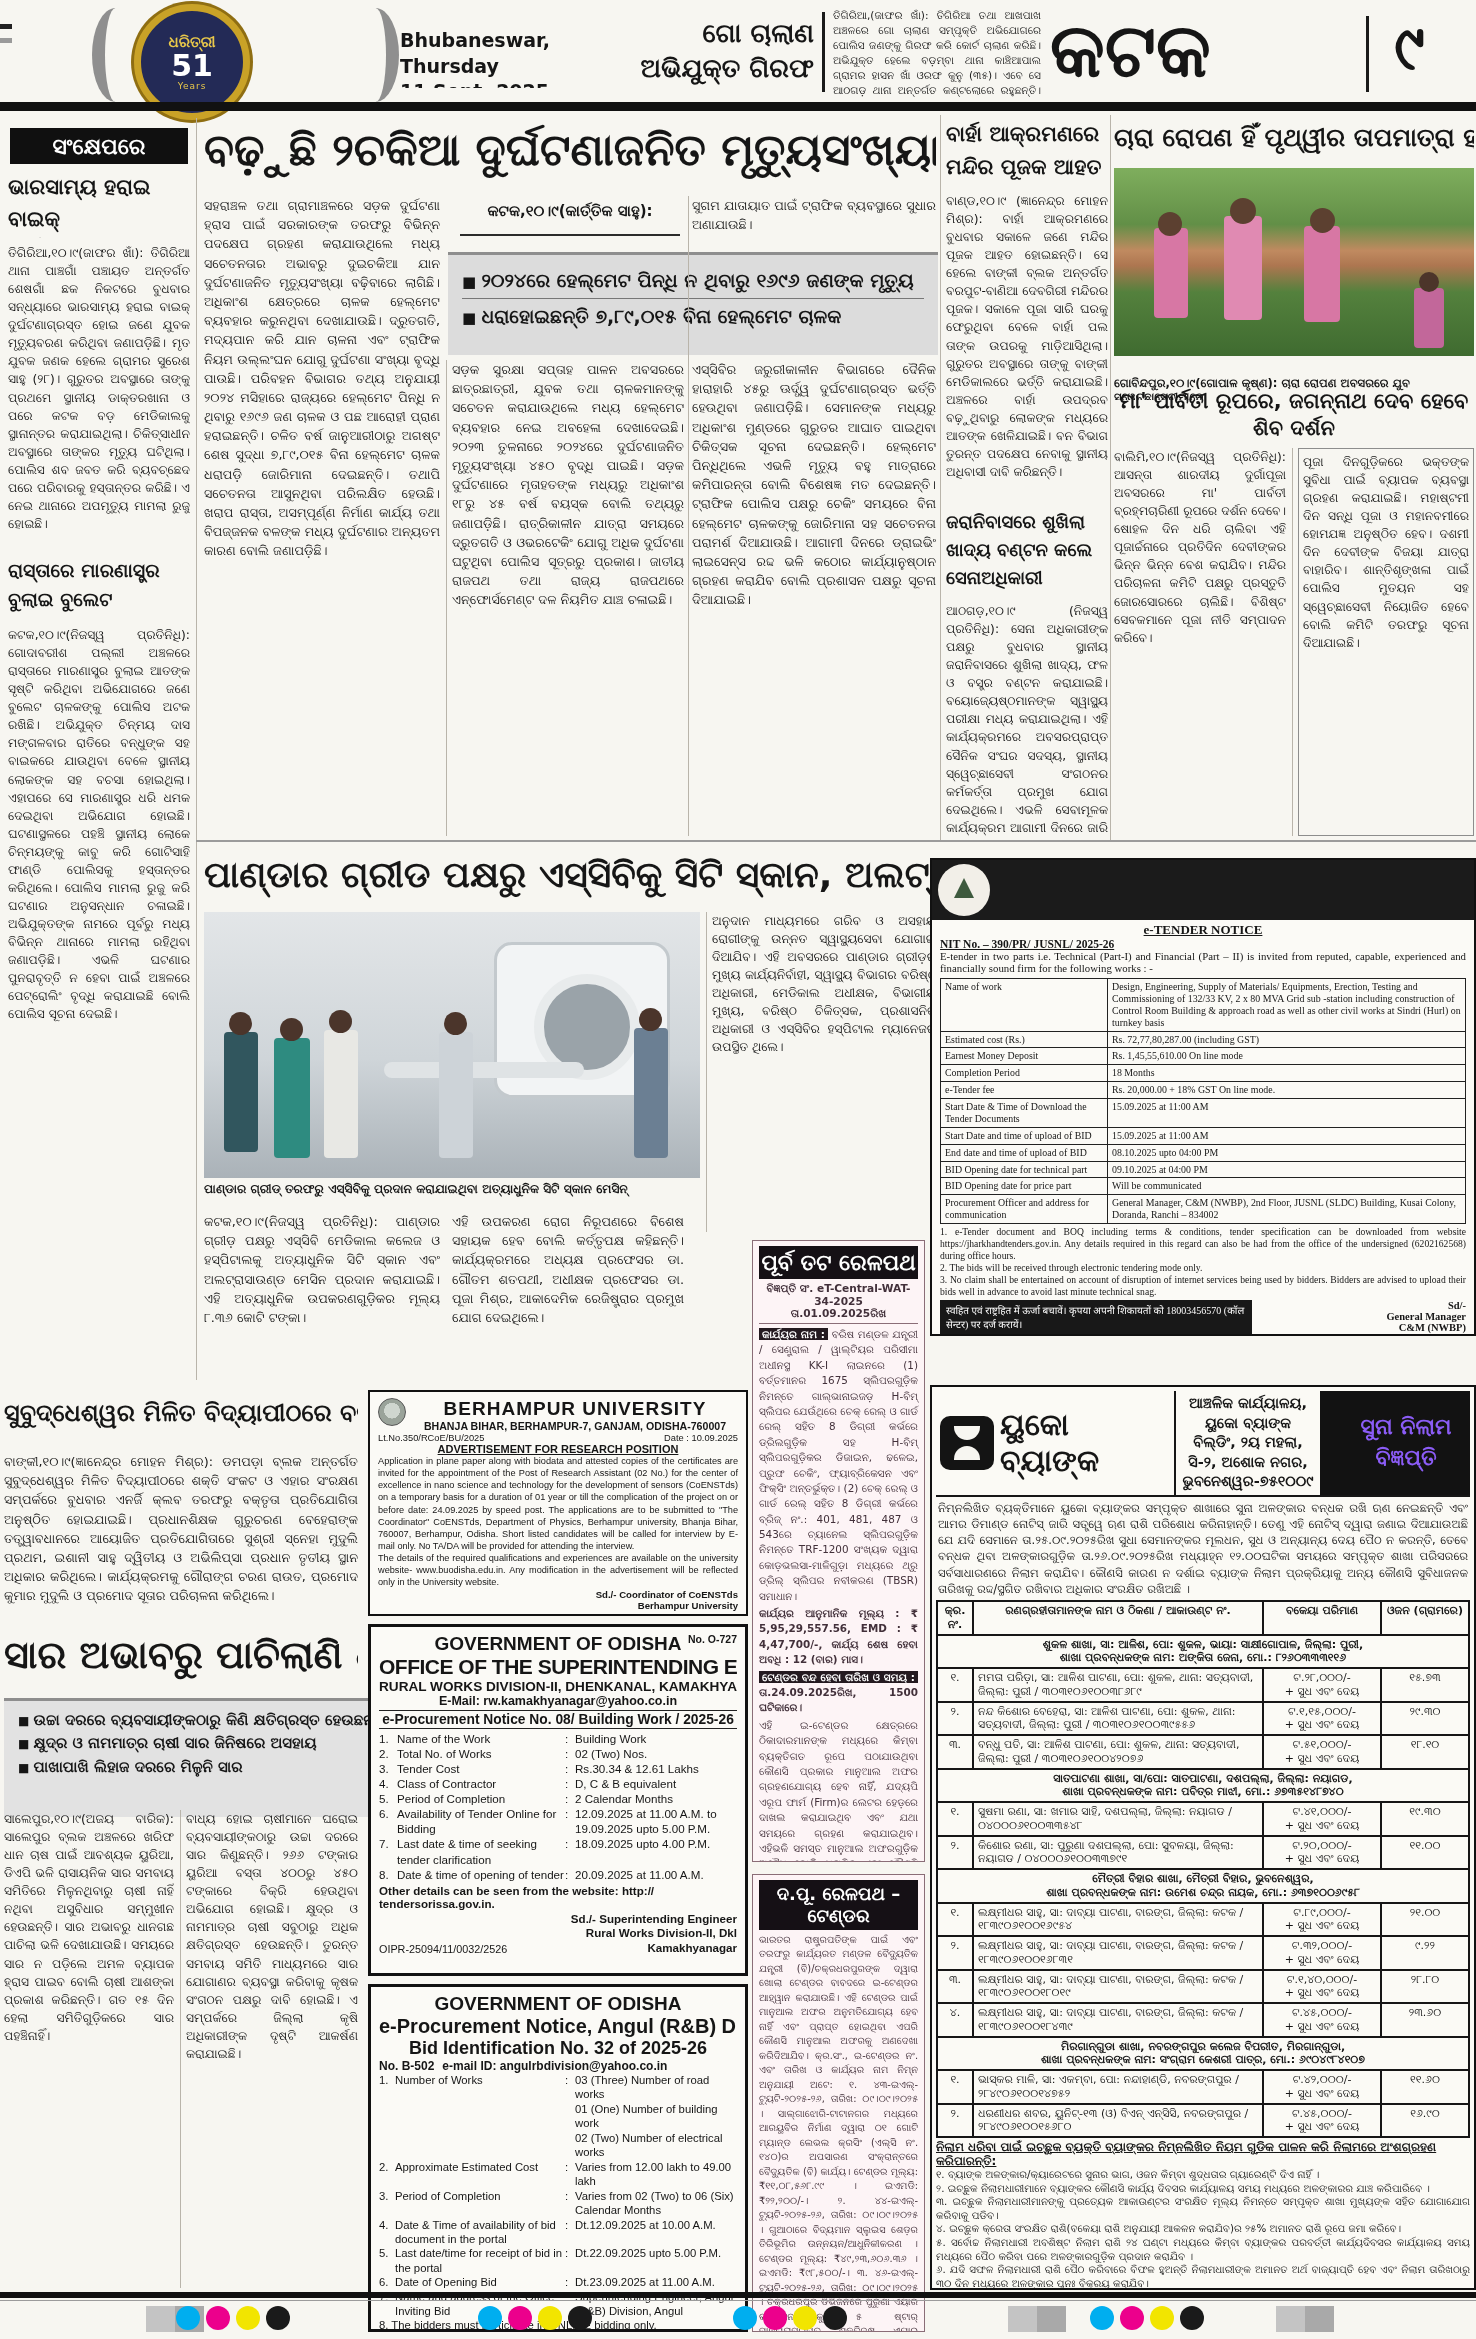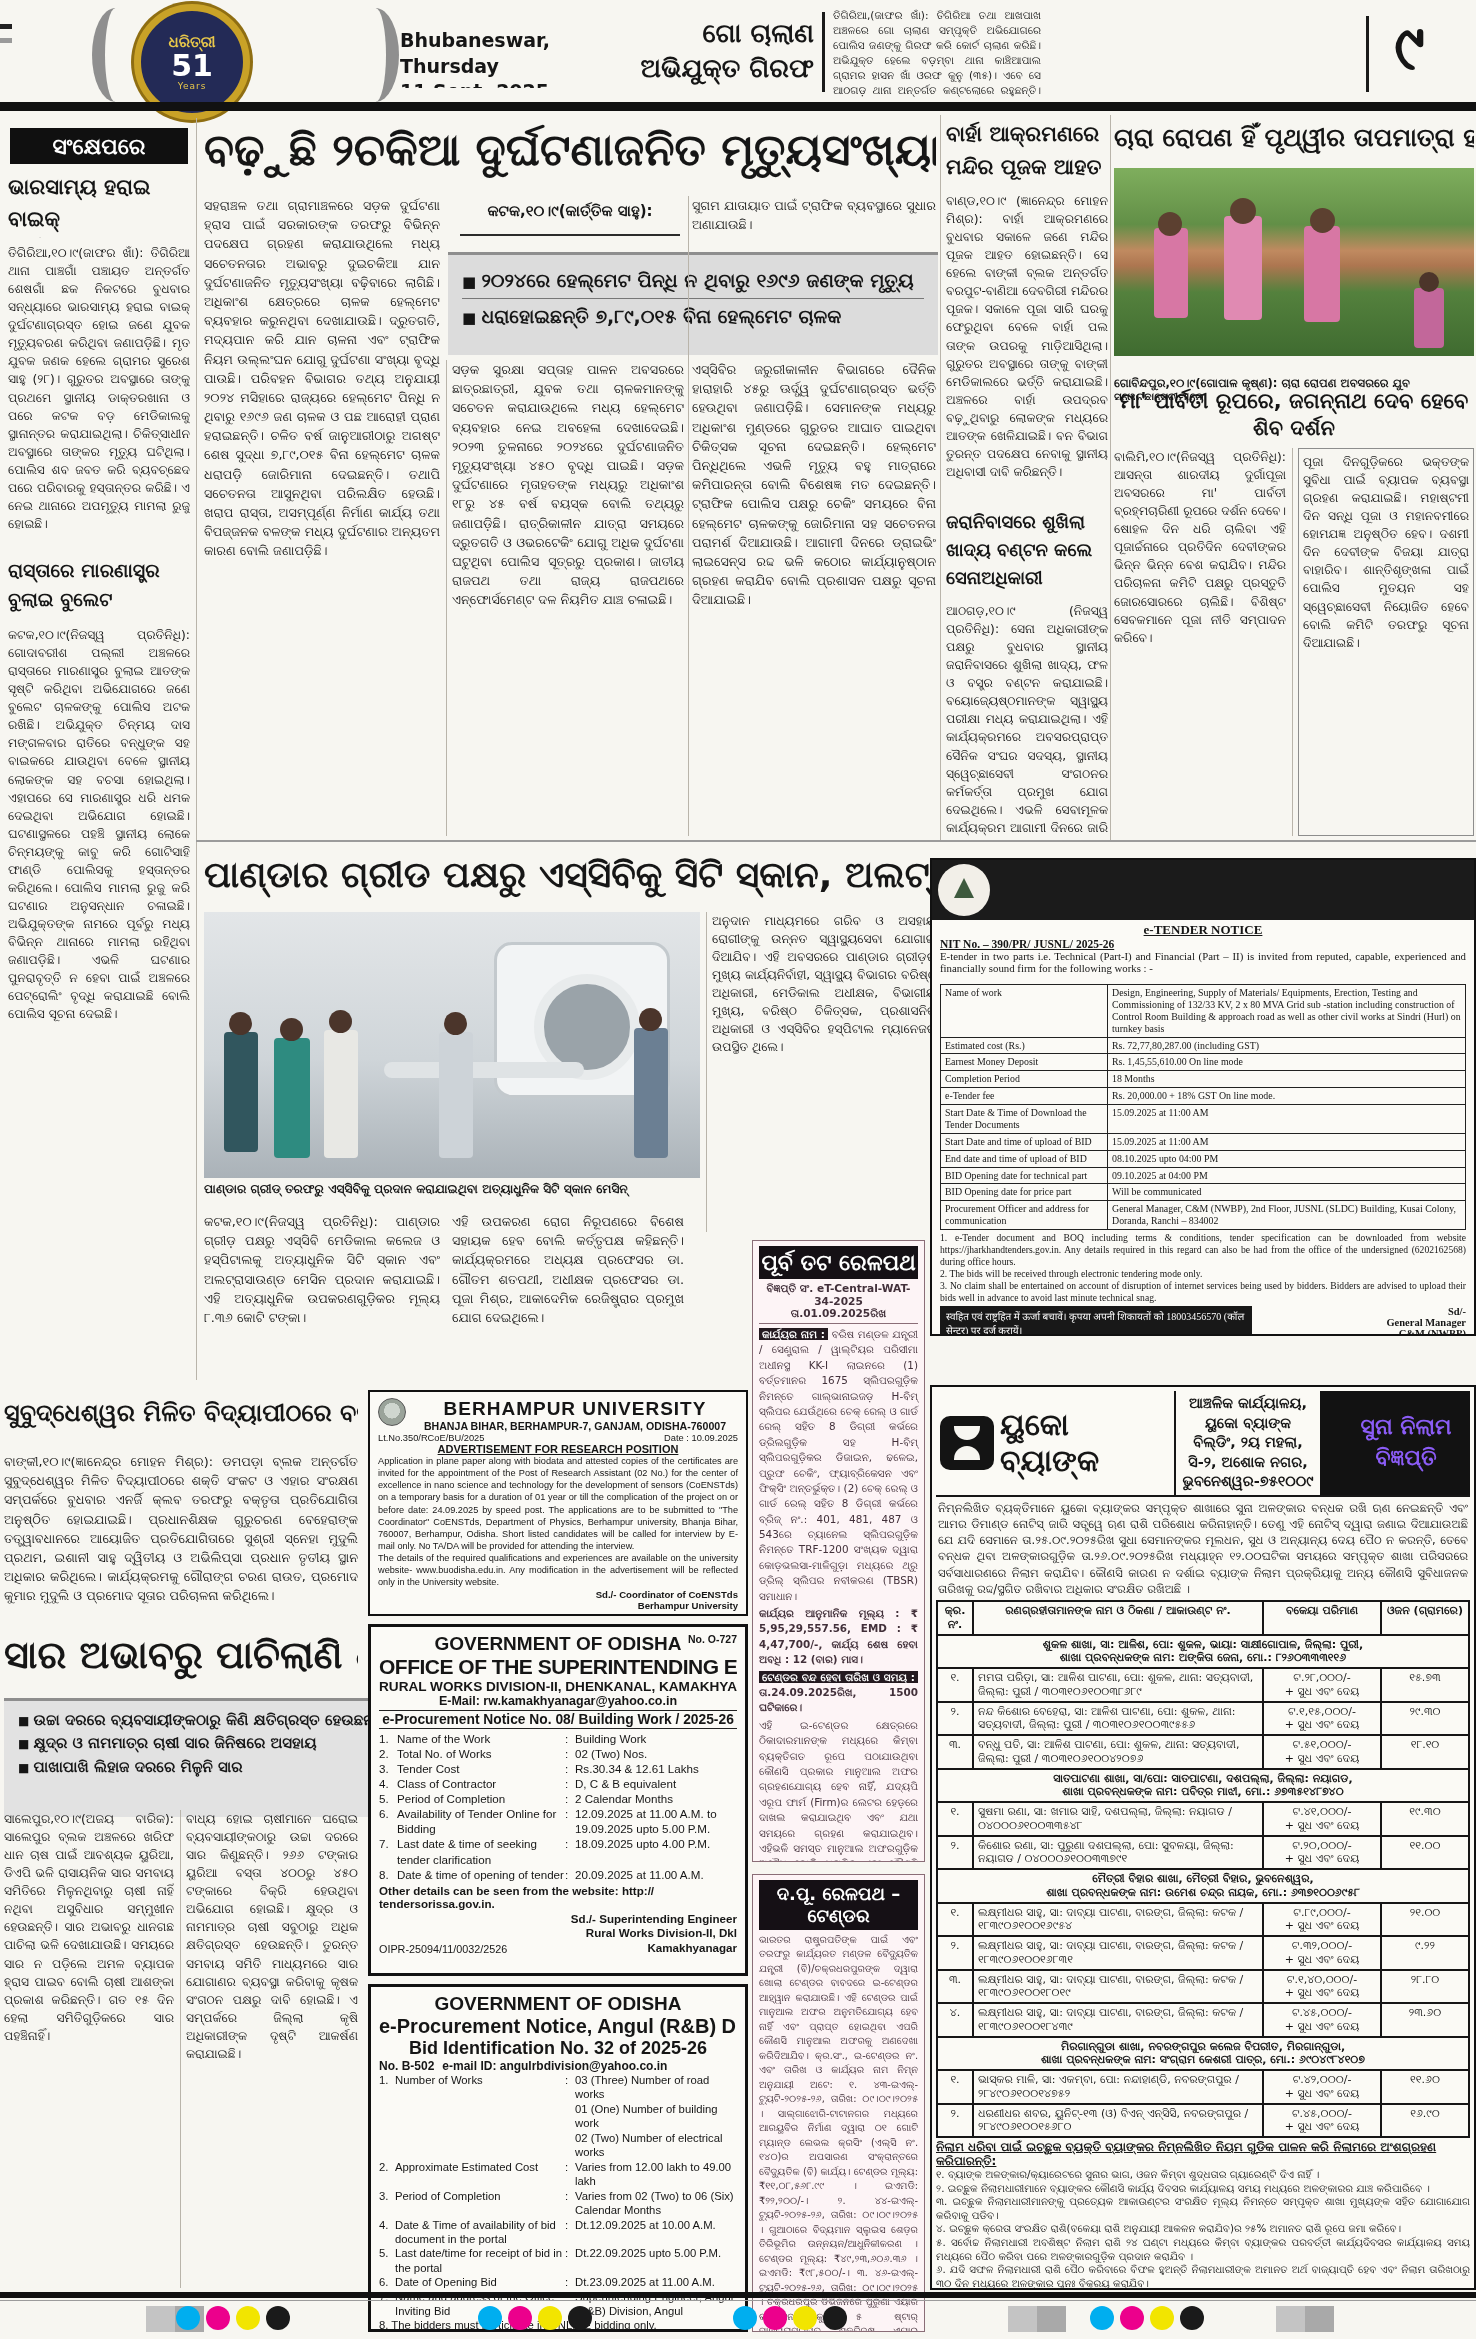--- a/index.html
+++ b/index.html
@@ -63,20 +63,21 @@
       <div style="font-size:9px;letter-spacing:1px;">Years</div>
   </div>
   <div class="abs pre b clip" style="left:400px;top:28px;width:220px;height:60px;font-size:19px;line-height:1.35;">Bhubaneswar, Thursday
 11 Sept, 2025  (Page-9)</div>
 
   <div class="abs pre b r clip" style="left:598px;top:16px;width:216px;height:74px;font-size:26px;line-height:1.35;">ଗୋ ଚାଲାଣ
 ଅଭିଯୁକ୍ତ ଗିରଫ</div>
   <div class="abs vline" style="left:822px;top:12px;width:3px;height:80px;"></div>
   <div class="abs j clip" style="left:833px;top:8px;width:208px;height:90px;font-size:10.6px;line-height:1.42;">ତିଗିରିଆ,(ଜାଫର ଖାଁ): ତିଗିରିଆ ତଥା ଆଖପାଖ ଅଞ୍ଚଳରେ ଗୋ ଚାଲାଣ ସମ୍ପୃକ୍ତି ଅଭିଯୋଗରେ ପୋଲିସ ଜଣଙ୍କୁ ଗିରଫ କରି କୋର୍ଟ ଚାଲାଣ କରିଛି। ଅଭିଯୁକ୍ତ ହେଲେ ବଡ଼ମ୍ବା ଥାନା କାଞ୍ଚିଆପାଲ ଗ୍ରାମର ହାସନ ଖାଁ ଓରଫ କୁନୁ (୩୫)। ଏବେ ସେ ଆଠଗଡ଼ ଥାନା ଅନ୍ତର୍ଗତ କଣ୍ଟଲୋରେ ରହୁଛନ୍ତି। ଏହା ପୂର୍ବରୁ ଗତ ମେ ୧୯ରେ କୁନୁଙ୍କୁ ଗୋ ଚାଲାଣ ଅଭିଯୋଗରେ ତିଗିରିଆ ପୋଲିସ ଗିରଫ କରି କୋର୍ଟ ଚାଲାଣ କରିଥିଲା। ତାଙ୍କ ନାମରେ ବଡ଼ମ୍ବା ଥାନାରେ ମଧ୍ୟ ଏ ସମ୍ପର୍କିତ ଅଭିଯୋଗ ରହିଛି।</div>
 
+  <div class="abs b nowrap clip" style="left:1050px;top:6px;width:308px;height:94px;font-size:74px;line-height:1.2;">କଟକ</div>
   <div class="abs vline" style="left:1366px;top:16px;width:3px;height:76px;"></div>
   <div class="abs b" style="left:1394px;top:8px;font-size:62px;line-height:1.3;">୯</div>
   <div class="abs rule-h" style="left:0;top:102px;width:1476px;height:9px;"></div>
 
   <div class="abs kicker" style="left:10px;top:128px;width:178px;height:36px;">
     <span>ସଂକ୍ଷେପରେ</span>
   </div>
   <div class="abs headline clip" style="left:8px;top:172px;width:182px;height:66px;font-size:21px;line-height:1.5;">ଭାରସାମ୍ୟ ହରାଇ ବାଇକ୍ ଦୁର୍ଘଟଣାଗ୍ରସ୍ତ, ଜଣେ ମୃତ</div>
   <div class="abs body-txt j clip" style="left:8px;top:244px;width:182px;height:306px;">ତିଗିରିଆ,୧୦।୯(ଜାଫର ଖାଁ): ତିଗିରିଆ ଥାନା ପାଞ୍ଚଗାଁ ପଞ୍ଚାୟତ ଅନ୍ତର୍ଗତ ଶେଷଗାଁ ଛକ ନିକଟରେ ବୁଧବାର ସନ୍ଧ୍ୟାରେ ଭାରସାମ୍ୟ ହରାଇ ବାଇକ୍ ଦୁର୍ଘଟଣାଗ୍ରସ୍ତ ହୋଇ ଜଣେ ଯୁବକ ମୃତ୍ୟୁବରଣ କରିଥିବା ଜଣାପଡ଼ିଛି। ମୃତ ଯୁବକ ଜଣକ ହେଲେ ଗ୍ରାମର ସୁରେଶ ସାହୁ (୨୮)। ଗୁରୁତର ଅବସ୍ଥାରେ ତାଙ୍କୁ ପ୍ରଥମେ ସ୍ଥାନୀୟ ଡାକ୍ତରଖାନା ଓ ପରେ କଟକ ବଡ଼ ମେଡିକାଲକୁ ସ୍ଥାନାନ୍ତର କରାଯାଇଥିଲା। ଚିକିତ୍ସାଧୀନ ଅବସ୍ଥାରେ ତାଙ୍କର ମୃତ୍ୟୁ ଘଟିଥିଲା। ପୋଲିସ ଶବ ଜବତ କରି ବ୍ୟବଚ୍ଛେଦ ପରେ ପରିବାରକୁ ହସ୍ତାନ୍ତର କରିଛି। ଏ ନେଇ ଥାନାରେ ଅପମୃତ୍ୟୁ ମାମଲା ରୁଜୁ ହୋଇଛି।</div>
   <div class="abs headline clip" style="left:8px;top:556px;width:182px;height:64px;font-size:19px;line-height:1.55;">ରାସ୍ତାରେ ମାରଣାସ୍ତ୍ର ବୁଲାଇ ବୁଲେଟ ଚାଳକଙ୍କ ଆତଙ୍କ</div>
@@ -329,21 +330,21 @@
   <div class="abs notice serif clip" style="left:930px;top:858px;width:546px;height:478px;padding:0;">
     <div style="background:#1b1b1b;color:#fff;display:flex;padding:4px 6px;align-items:center;">
       <div style="width:52px;height:52px;background:#f2efe8;border-radius:50%;flex:0 0 auto;margin-right:8px;display:flex;align-items:center;justify-content:center;">
         <div style="width:0;height:0;border-left:10px solid transparent;border-right:10px solid transparent;border-bottom:20px solid #3e5a3e;margin-bottom:4px;"></div>
       </div>
     </div>
     <div style="padding:2px 8px;">
       <div class="b c" style="font-size:13px;text-decoration:underline;">e-TENDER NOTICE</div>
       <div class="b" style="font-size:11.5px;text-decoration:underline;">NIT No. – 390/PR/ JUSNL/ 2025-26</div>
       <div class="j" style="font-size:10.8px;">E-tender in two parts i.e. Technical (Part-I) and Financial (Part – II) is invited from reputed, capable, experienced and financially sound firm for the following works : -</div>
-      <table class="grid" style="font-size:9.9px;line-height:1.2;margin-top:10px;">
+      <table class="grid" style="font-size:9.9px;line-height:1.2;margin-top:4px;">
         <tbody>
             <tr>
               <td style="width:158px;">Name of work</td>
               <td>Design, Engineering, Supply of Materials/ Equipments, Erection, Testing and Commissioning of 132/33 KV, 2 x 80 MVA Grid sub -station including construction of Control Room Building &amp; approach road as well as other civil works at Sindri (Hurl) on turnkey basis</td>
             </tr>
         <tr>
               <td>Estimated cost (Rs.)</td>
               <td>Rs. 72,77,80,287.00 (including GST)</td>
             </tr>
         <tr>

